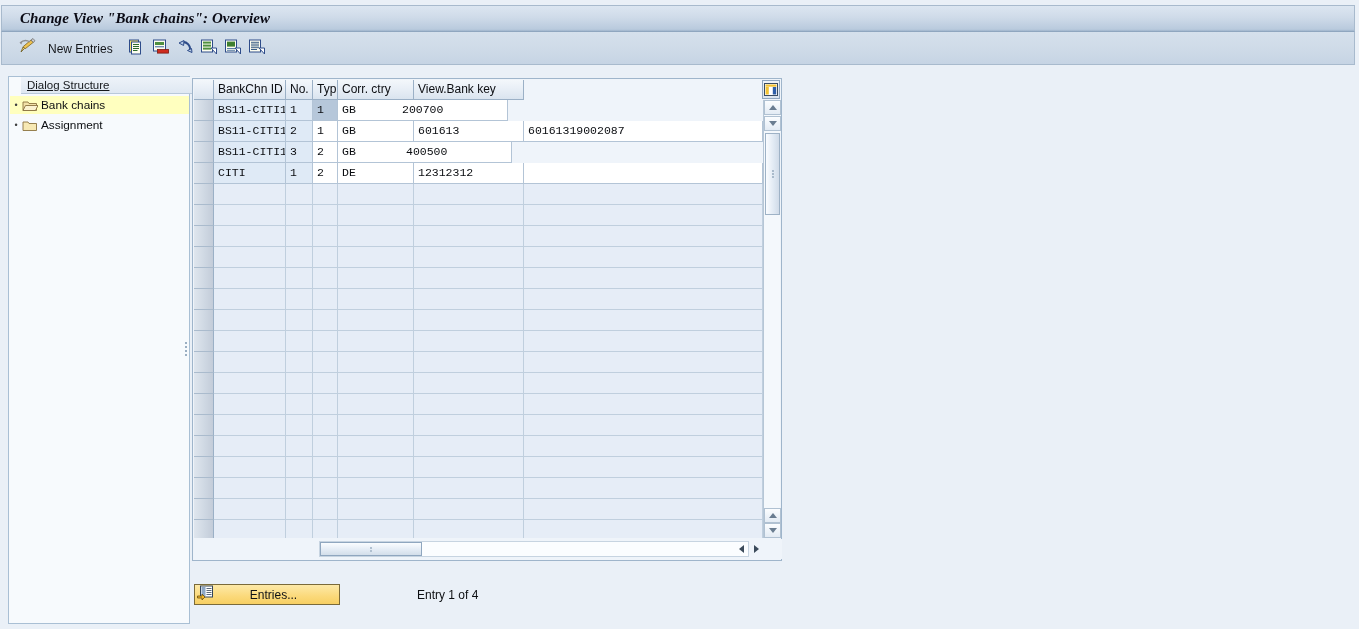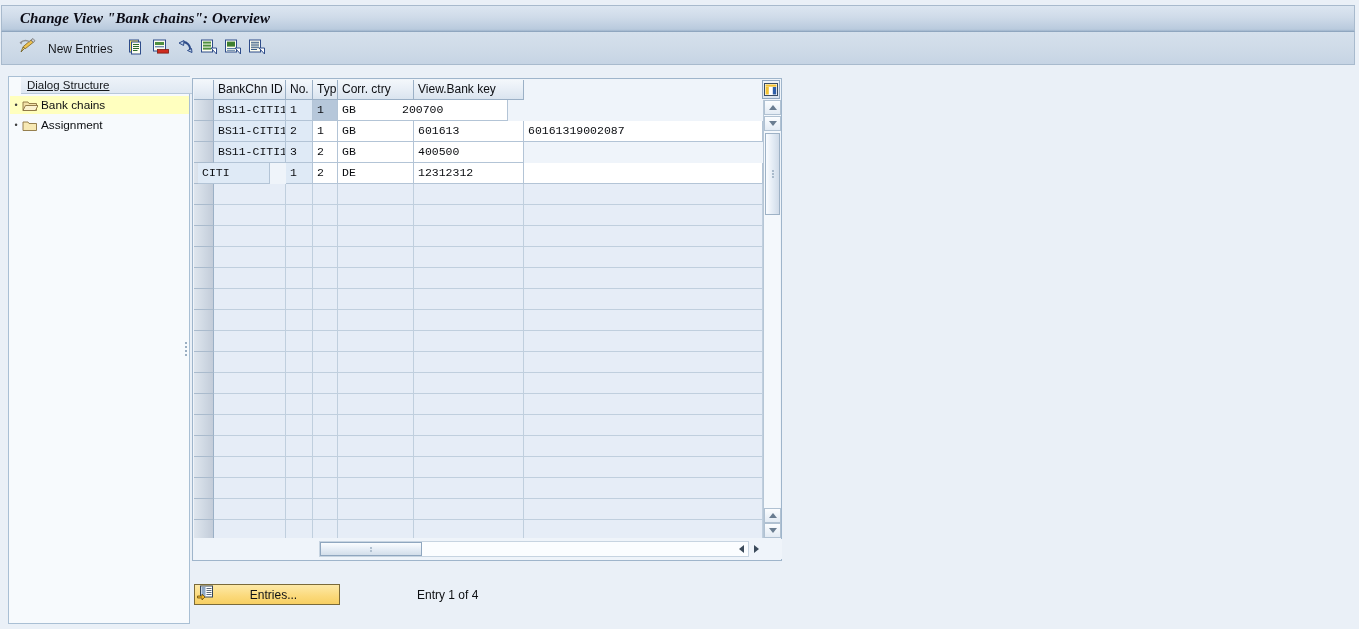--- a/index.html
+++ b/index.html
@@ -324,25 +324,25 @@
           <div class="cell val" style="left:144px;width:76px">GB</div>
           <div class="cell val" style="left:220px;width:110px">601613</div>
           <div class="cell val" style="left:330px;width:239px">60161319002087</div>
         </div>
         <div class="row" style="top:62px">
           <div class="rowsel-btn"></div>
           <div class="cell key" style="left:20px;width:72px">BS11-CITI1</div>
           <div class="cell key" style="left:92px;width:27px">3</div>
           <div class="cell val" style="left:119px;width:25px">2</div>
           <div class="cell val" style="left:144px;width:76px">GB</div>
-          <div class="cell val" style="left:220px;width:110px">400500</div>
+          <div class="cell val" style="left:208px;width:110px">400500</div>
         </div>
         <div class="row" style="top:83px">
           <div class="rowsel-btn"></div>
-          <div class="cell key" style="left:4px;width:72px">CITI</div>
+          <div class="cell key" style="left:20px;width:72px">CITI</div>
           <div class="cell key" style="left:92px;width:27px">1</div>
           <div class="cell val" style="left:119px;width:25px">2</div>
           <div class="cell val" style="left:144px;width:76px">DE</div>
           <div class="cell val" style="left:220px;width:110px">12312312</div>
           <div class="cell val" style="left:330px;width:239px"></div>
         </div>
         <div class="row" style="top:104px">
           <div class="rowsel-btn"></div>
           <div class="cell empty" style="left:20px;width:72px"></div>
           <div class="cell empty" style="left:92px;width:27px"></div>

